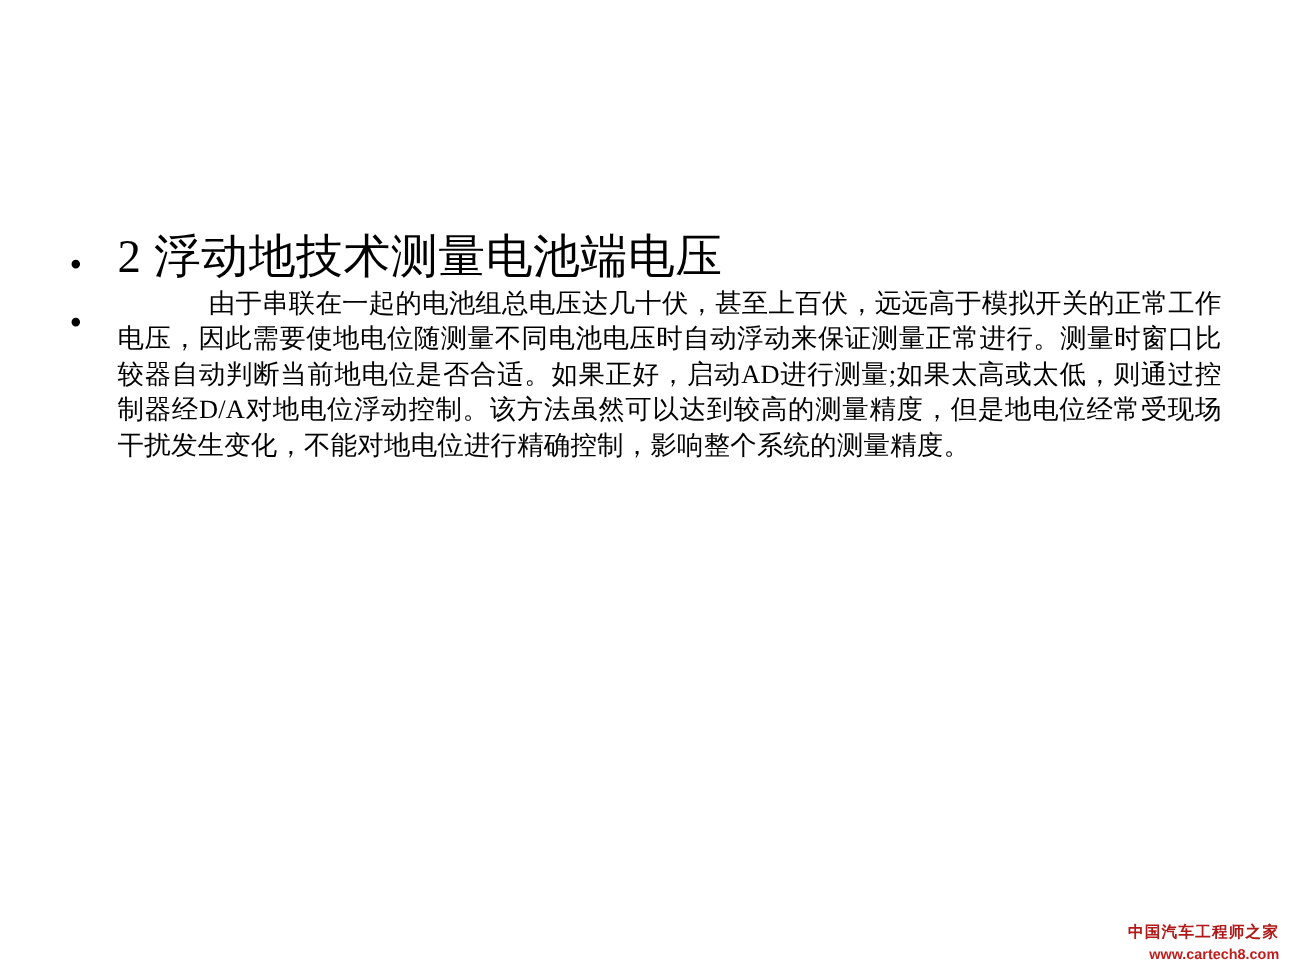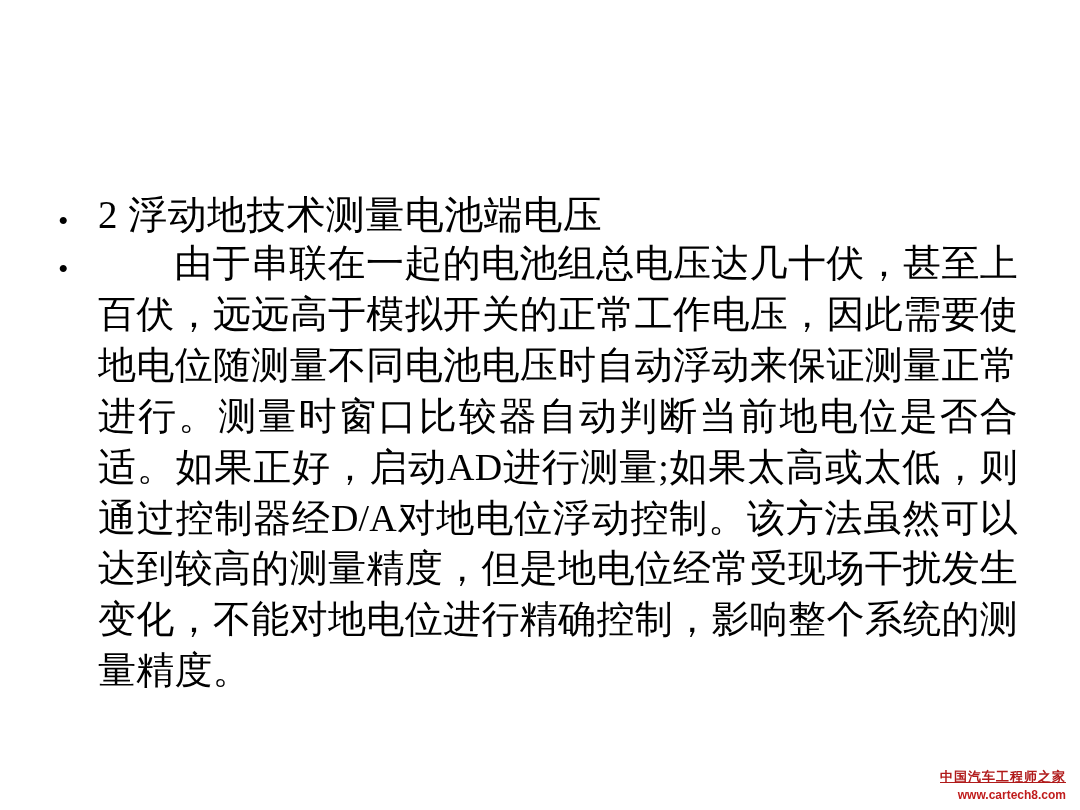--- a/index.html
+++ b/index.html
@@ -41,21 +41,21 @@
   .body .bullet-mark {
     padding-top: 16px;
   }
   .heading-text {
     font-size: 39px;
     line-height: 1.18;
     color: #000000;
     letter-spacing: 0.5px;
   }
   .body-text {
-    font-size: 38px;
+    font-size: 22px;
     line-height: 1.34;
     color: #000000;
     text-align: justify;
     text-justify: inter-ideograph;
     letter-spacing: 0.2px;
   }
   .body-text .indent {
     display: inline-block;
     width: 76px;
   }
@@ -65,21 +65,20 @@
     bottom: 8px;
     text-align: right;
     font-family: "Liberation Sans", sans-serif;
   }
   .wm-cn {
     font-size: 13px;
     color: #b01a1a;
     font-weight: bold;
     letter-spacing: 1px;
     margin-bottom: 2px;
-    text-decoration: underline;
   }
   .wm-url {
     font-size: 12px;
     color: #c01c1c;
     font-weight: bold;
     font-family: "Liberation Sans", sans-serif;
     letter-spacing: 0px;
   }
 </style>
 </head>

